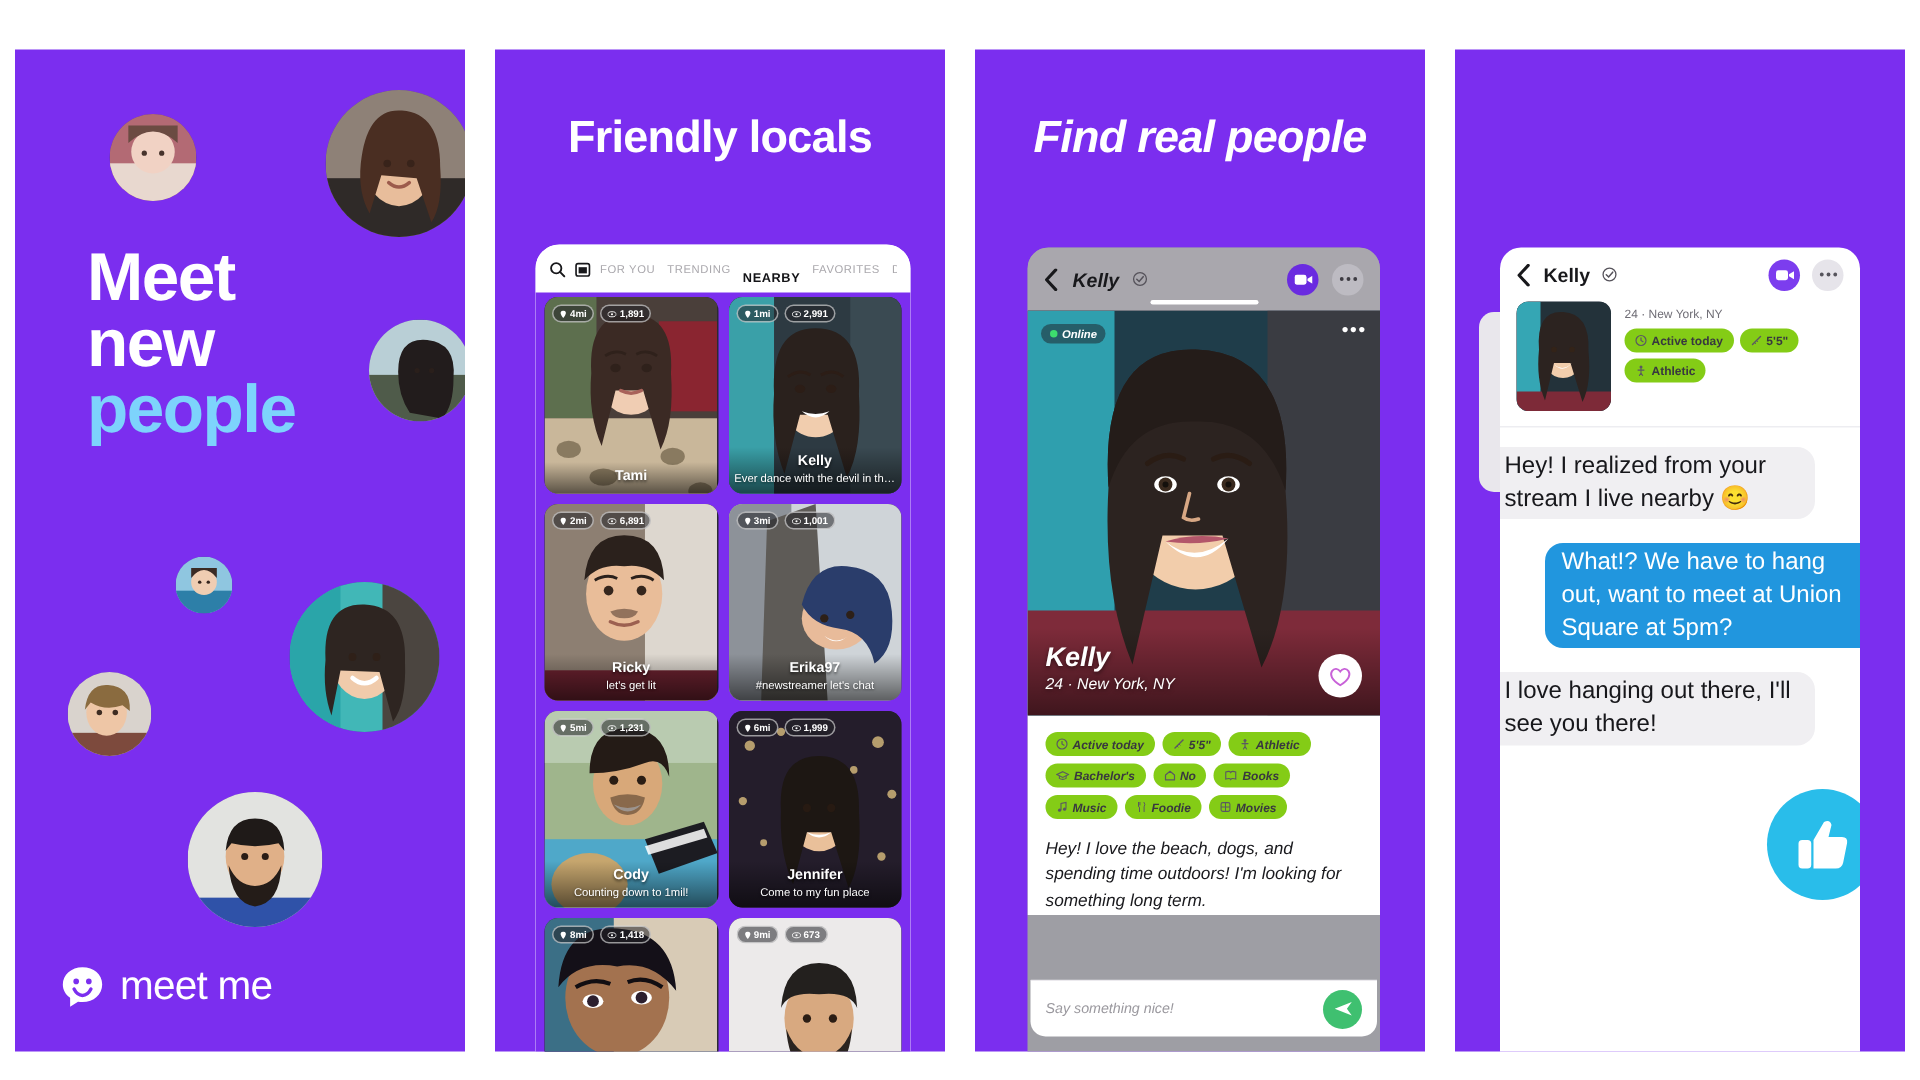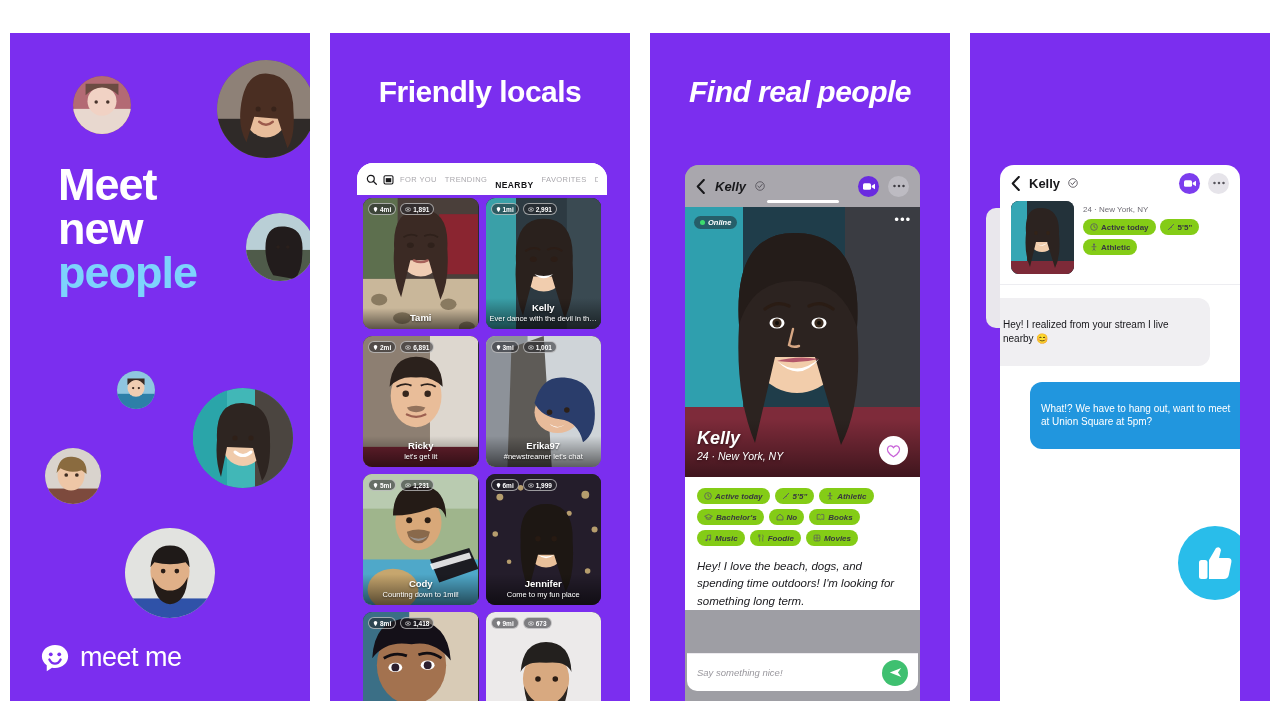--- a/index.html
+++ b/index.html
@@ -203,22 +203,22 @@
   .p4-thumb {
     width: 63px; height: 73px; border-radius: 8px; overflow: hidden;
     flex: 0 0 auto; background: #3b4450;
   }
   .p4-info { padding-top: 4px; }
   .p4-loc { font-size: 8px; color: #6f6d75; margin-bottom: 5px; }
   .p4-chips { display: flex; flex-wrap: wrap; gap: 4px; max-width: 150px; }
 
   .msgs { padding: 13px 0 0 0; }
   .msg {
-    max-width: 218px; font-size: 10px; line-height: 1.38;
-    padding: 20px 11px; margin-bottom: 16px;
+    max-width: 218px; font-size: 16px; line-height: 1.38;
+    padding: 2px 11px; margin-bottom: 16px;
   }
   .msg.them {
     background: #f0eff2; color: #17171b;
     border-radius: 0 12px 12px 0;
     margin-left: -8px;
     margin-right: auto;
   }
   .msg.me {
     background: #2196DE; color: #ffffff;
     border-radius: 12px 0 0 12px;
@@ -859,20 +859,21 @@
                 </svg>
                 <span>Athletic</span>
               </span>
           </div>
         </div>
       </div>
 
       <div class="msgs">
         <div class="msg them">Hey! I realized from your stream I live nearby 😊</div>
         <div class="msg me">What!? We have to hang out, want to meet at Union Square at 5pm?</div>
+        <div class="msg them">I love hanging out there, I'll see you there!</div>
       </div>
 
       <div class="thumbs-sticker">
         <svg width="44" height="44" viewBox="0 0 44 44">
           <path d="M16 19 L23 7 q4 -2 5 2 l-2 8 h9 q4 0 3.4 4 l-2.6 13 q-0.8 4 -5 4 H16z" fill="#fff"></path>
           <rect x="6" y="19" width="8.5" height="19" rx="2.5" fill="#fff"></rect>
         </svg>
       </div>
     </div>
   </div>

